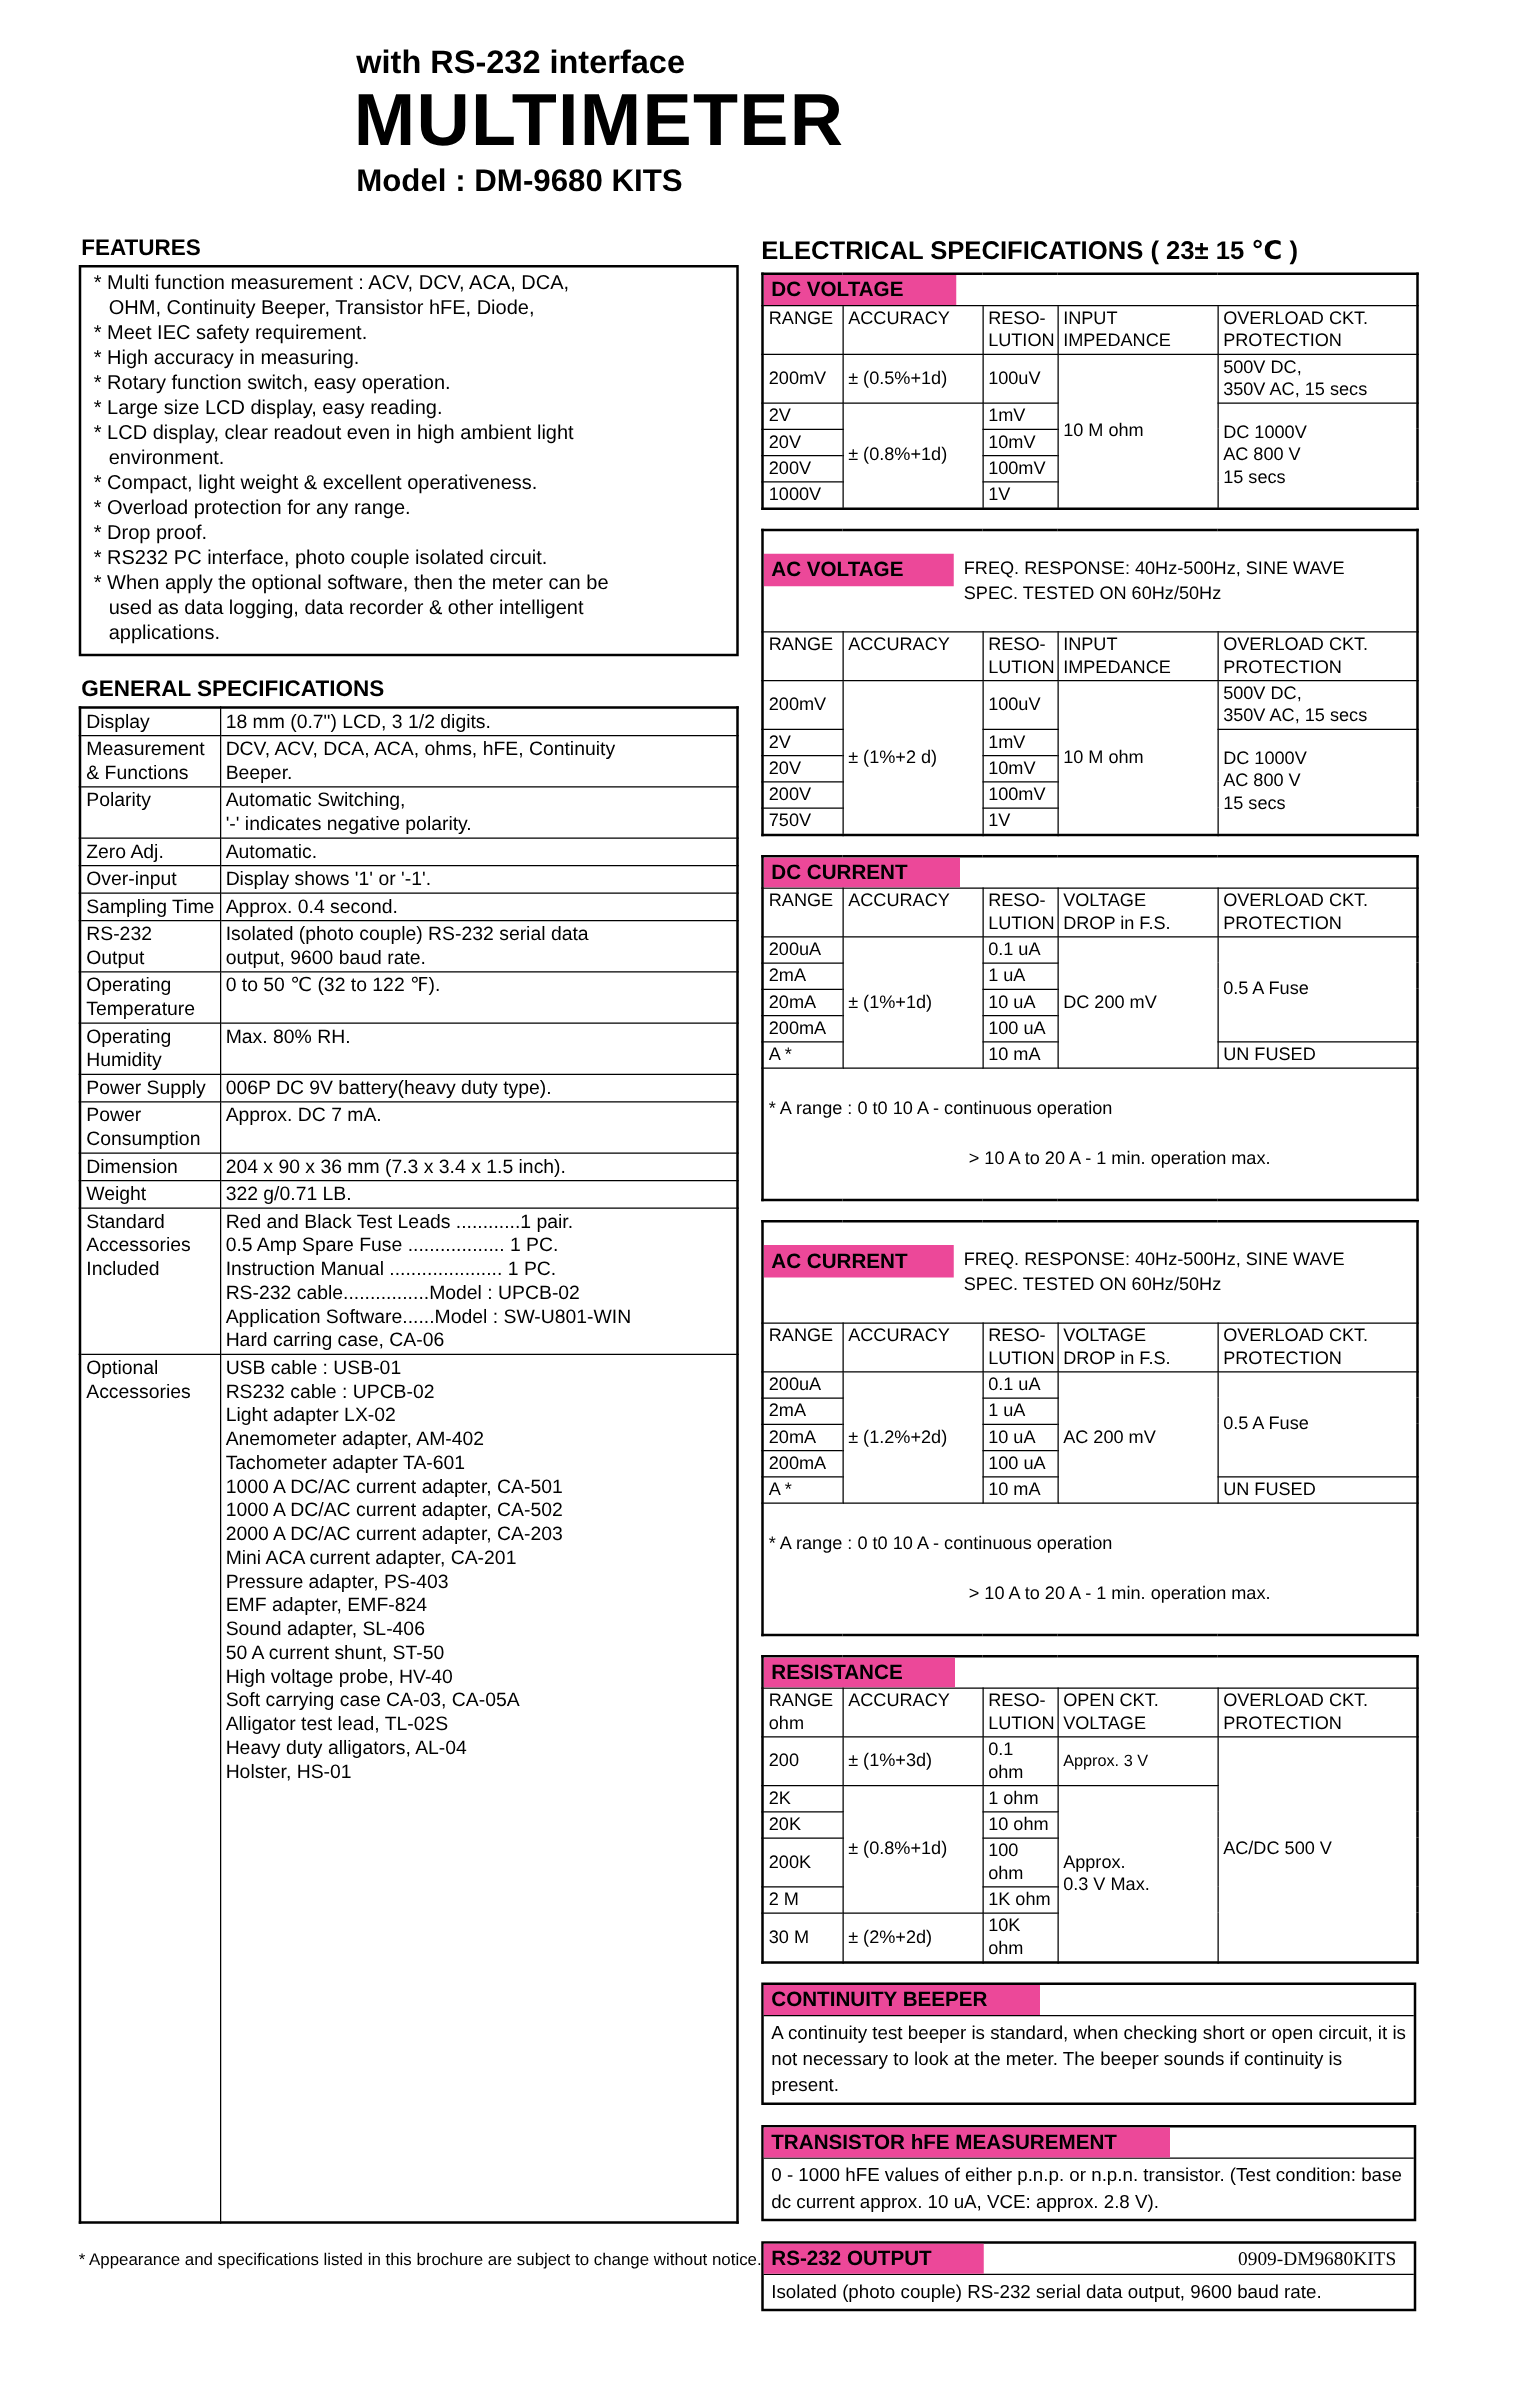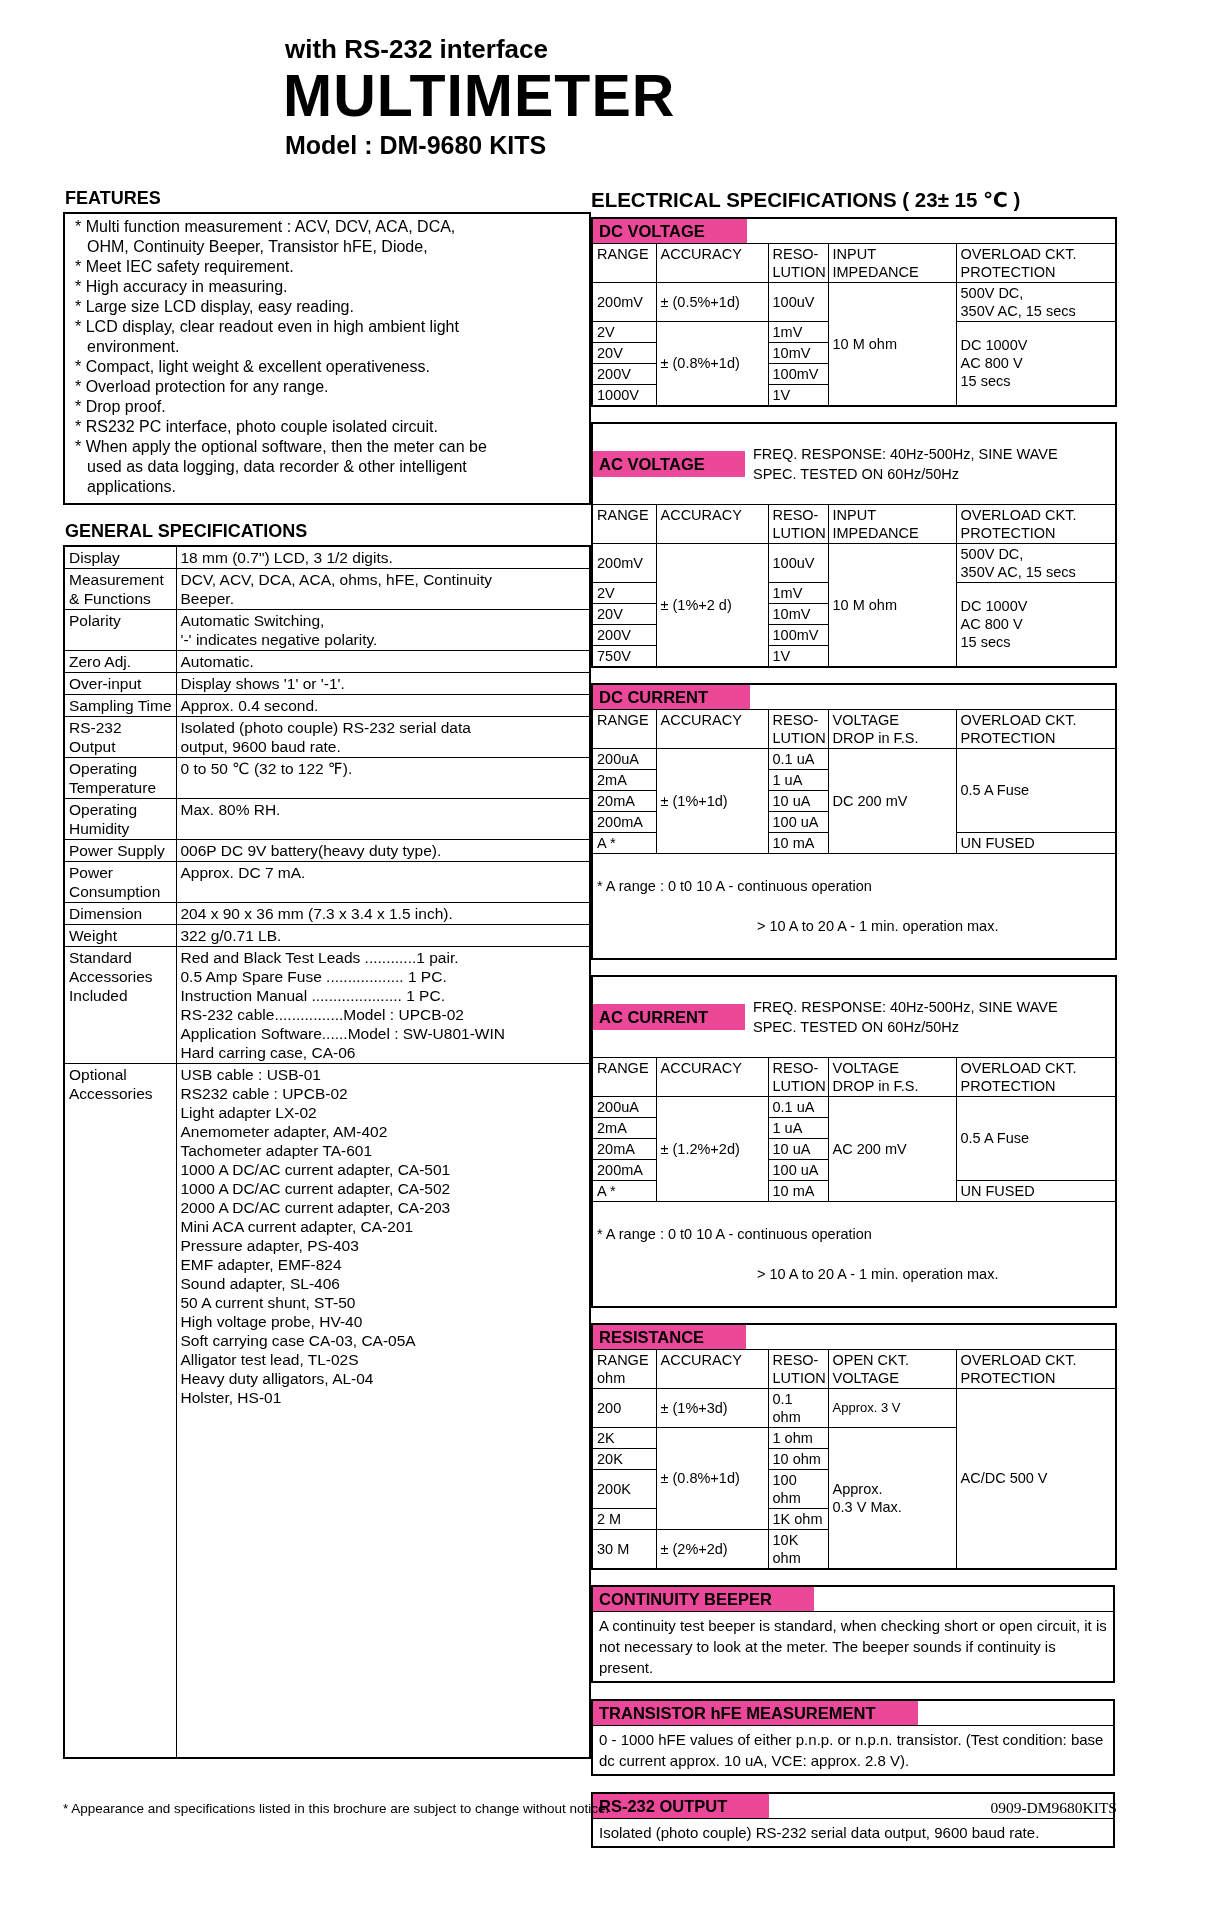--- a/index.html
+++ b/index.html
@@ -2,38 +2,38 @@
 <html><head>
 <meta charset="utf-8">
 <style>
   *{margin:0;padding:0;box-sizing:border-box}
   html,body{width:1218px;height:1914px}
   body{background:#fff;color:#000;font-family:"Liberation Sans","DejaVu Sans",sans-serif;position:relative;overflow:hidden}
   .page{position:absolute;inset:0;padding:34px 0 0 63px}
   .tagline{margin-left:222px;font-size:26px;font-weight:bold;}
   .title{margin-left:220px;font-size:59px;font-weight:bold;line-height:1.06;letter-spacing:1px}
   .model{margin-left:222px;font-size:25px;font-weight:bold;margin-top:3px}
-  .columns{display:flex;margin-top:28px;align-items:flex-start}
+  .columns{display:flex;gap:18px;margin-top:28px;align-items:flex-start}
   .col-left{width:528px;flex:none}
   .col-right{width:524px;flex:none}
   .sheading{font-size:18px;font-weight:bold;margin:0 0 3px 2px}
   .featbox{border:2px solid #000;padding:3px 4px 6px 5px;font-size:16px;line-height:20px}
   .feat{padding-left:17px;text-indent:-12px;white-space:pre-line}
   .gs{margin-top:16px}
   .gtable{width:528px;border-collapse:collapse;border:2px solid #000;font-size:15.5px;line-height:19px;table-layout:fixed}
   .gtable td{border:1px solid #000;padding:1px 4px;vertical-align:top;white-space:pre-line;overflow:hidden}
   .gtable .glabel{width:112px}
   .gtable tr.tall td{height:695px}
   .eheading{font-size:20.5px;font-weight:bold;margin-bottom:5px;white-space:nowrap}
   .etable{width:524px;border-collapse:collapse;border:2px solid #000;font-size:14.5px;line-height:18px;margin-bottom:15px;table-layout:fixed}
   .etable td{border:1px solid #000;padding:1px 4px;vertical-align:middle;white-space:pre-line;overflow:hidden}
   .etable tr.hdr td{vertical-align:top}
   .etable tr.band-row td{padding:0;border-bottom:1px solid #000}
   .band{display:inline-block;background:#ec4899;font-weight:bold;font-size:16.5px;line-height:22px;padding:1px 42px 1px 6px;white-space:nowrap}
-  .bandflex{display:flex;align-items:center}
+  .bandflex{display:flex;align-items:flex-start}
   .bandblock{width:152px;flex:none;padding:2px 6px;white-space:normal}
   .bandnote{flex:1;padding:2px 16px 2px 8px;font-size:14.5px;line-height:20px;white-space:pre-line}
   .c-range{width:64px}.c-acc{width:112px}.c-reso{width:60px}.c-imp{width:128px}.c-ovl{width:160px}
   .accoff{vertical-align:top;padding-top:24px}
   .fnrow td{padding:2px 4px;line-height:20px}
   .fn2{margin-left:160px}
   .small{font-size:13px}
   .specbox{width:524px;border:2px solid #000;margin-bottom:16px}
   .specband{border-bottom:1px solid #000;line-height:0}
   .spectext{padding:3px 6px;font-size:15px;line-height:21px}
@@ -53,20 +53,21 @@
   <div class="columns">
 
     <div class="col-left">
       <div class="sheading">FEATURES</div>
       <div class="featbox">
 
       <div class="feat">* Multi function measurement : ACV, DCV, ACA, DCA,
 OHM, Continuity Beeper, Transistor hFE, Diode,</div>
           <div class="feat">* Meet IEC safety requirement.</div>
           <div class="feat">* High accuracy in measuring.</div>
+          <div class="feat">* Rotary function switch, easy operation.</div>
           <div class="feat">* Large size LCD display, easy reading.</div>
           <div class="feat">* LCD display, clear readout even in high ambient light
 environment.</div>
           <div class="feat">* Compact, light weight &amp; excellent operativeness.</div>
           <div class="feat">* Overload protection for any range.</div>
           <div class="feat">* Drop proof.</div>
           <div class="feat">* RS232 PC interface, photo couple isolated circuit.</div>
           <div class="feat">* When apply the optional software, then the meter can be
 used as data logging, data recorder &amp; other intelligent
 applications.</div>

